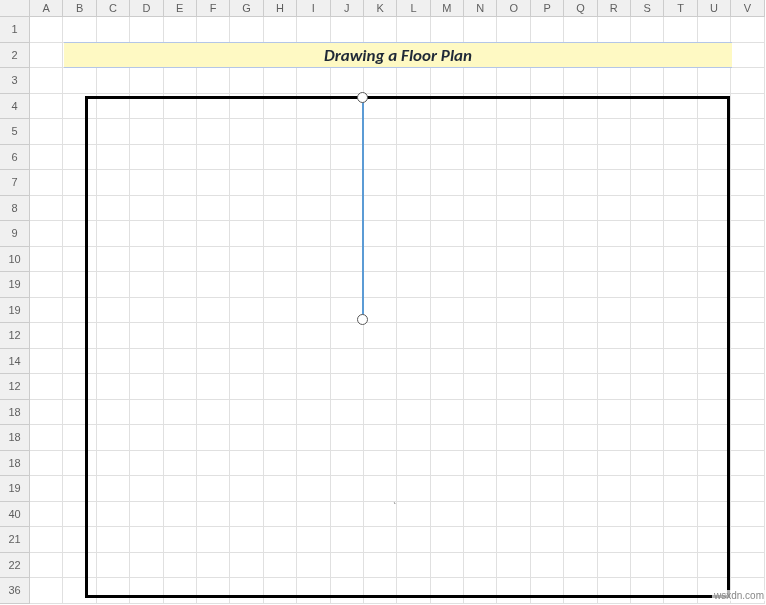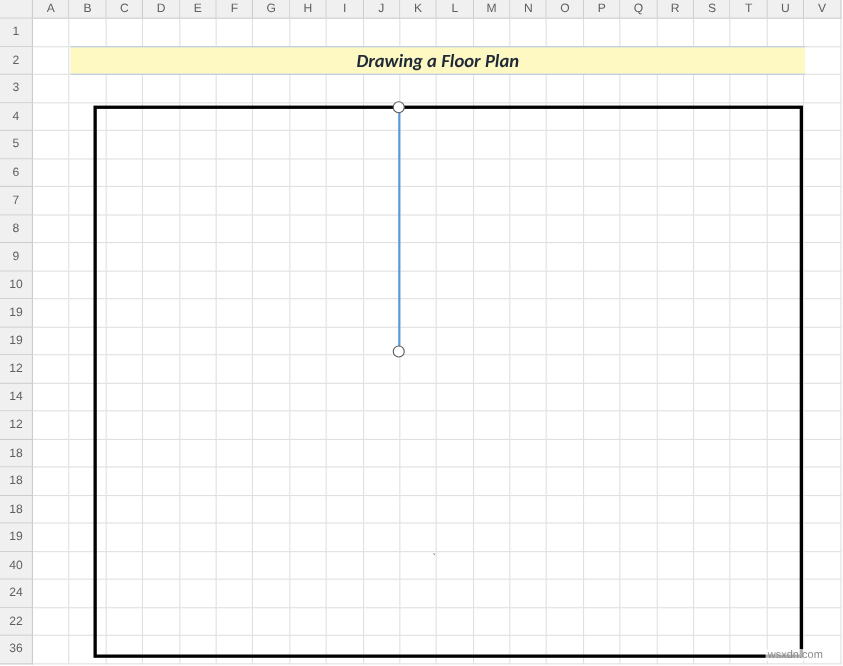--- a/index.html
+++ b/index.html
@@ -99,21 +99,21 @@
     .handle-bottom { left: 357px; top: 314px; }
     .stray-char {
       position: absolute;
       left: 393px;
       top: 500px;
       font-size: 10px;
       color: #555;
     }
     .watermark {
       position: absolute;
-      right: 16px;
+      right: 0;
       bottom: 4px;
       font-size: 10px;
       color: #888888;
       font-family: Arial, sans-serif;
       background: rgba(255,255,255,0.7);
       padding: 0 2px;
     }
   </style>
 </head>
 <body>
@@ -596,21 +596,21 @@
     <div class="cell"></div>
     <div class="cell"></div>
     <div class="cell"></div>
     <div class="cell"></div>
     <div class="cell"></div>
     <div class="cell"></div>
     <div class="cell"></div>
     <div class="cell"></div>
     <div class="cell"></div>
     <div class="cell"></div>
-    <div class="row-header">24</div>
+    <div class="row-header">21</div>
     <div class="cell"></div>
     <div class="cell"></div>
     <div class="cell"></div>
     <div class="cell"></div>
     <div class="cell"></div>
     <div class="cell"></div>
     <div class="cell"></div>
     <div class="cell"></div>
     <div class="cell"></div>
     <div class="cell"></div>

